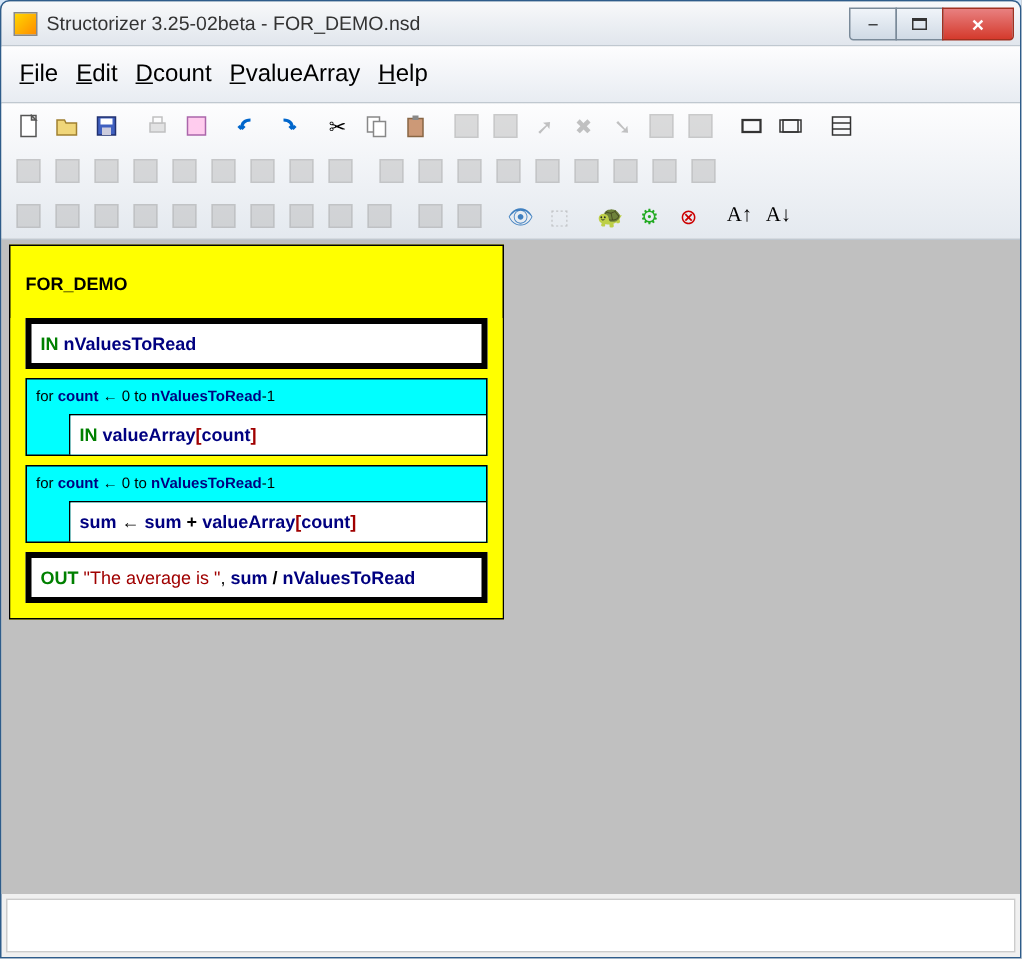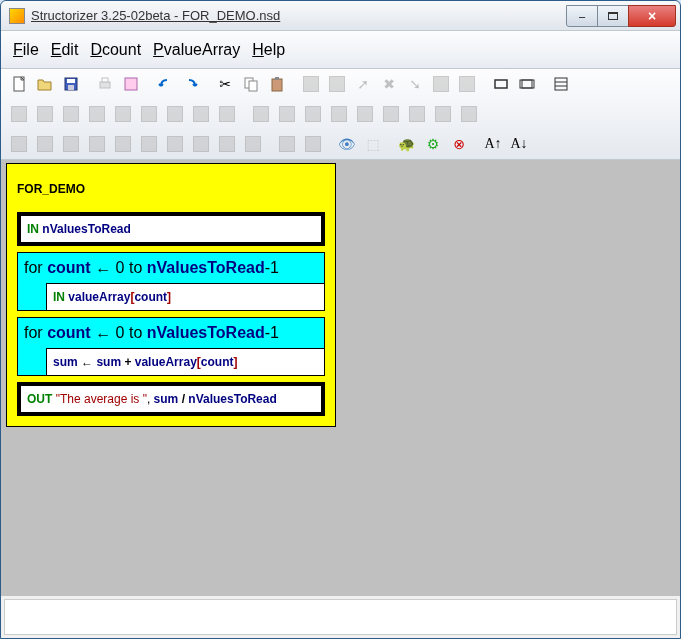--- a/index.html
+++ b/index.html
@@ -2,21 +2,21 @@
 <html><head>
   <meta charset="utf-8">
   <style>
     * { margin: 0; padding: 0; box-sizing: border-box; }
     body { font-family: "Segoe UI", Tahoma, sans-serif; font-size: 12px; background: #d4e5f7; width: 681px; height: 639px; overflow: hidden; }
     
     .window { width: 681px; height: 639px; border: 1px solid #2e5c8a; background: #f0f0f0; display: flex; flex-direction: column; border-radius: 6px 6px 0 0; }
     
     .titlebar { height: 30px; background: linear-gradient(to bottom, #f8f9fa, #e1e6ed); display: flex; align-items: center; padding-left: 8px; border-bottom: 1px solid #c0c8d0; border-radius: 6px 6px 0 0; }
     .titlebar-icon { width: 16px; height: 16px; background: linear-gradient(135deg, #ffd700, #ff8c00); border: 1px solid #888; margin-right: 6px; }
-    .titlebar-text { flex: 1; color: #333; font-size: 13px; text-decoration: underline; }
+    .titlebar-text { flex: 1; color: #333; font-size: 13px; }
     .window-controls { display: flex; height: 22px; margin-right: 4px; }
     .wc-btn { width: 32px; height: 22px; border: 1px solid #7a8a99; background: linear-gradient(to bottom, #f0f4f9, #d0dae5); display: flex; align-items: center; justify-content: center; font-size: 11px; margin-left: -1px; cursor: pointer; }
     .wc-btn.min { border-radius: 0 0 0 3px; }
     .wc-btn.close { background: linear-gradient(to bottom, #e88080, #d43a2c); color: white; border-radius: 0 0 3px 0; width: 48px; border-color: #a03020; font-size: 14px; font-weight: bold; }
     .wc-rect { width: 10px; height: 8px; border: 1px solid #333; border-top-width: 2px; }
     
     .menubar { height: 38px; background: linear-gradient(to bottom, #fdfdfe, #e8ecf2); display: flex; align-items: center; padding-left: 6px; border-bottom: 1px solid #c0c8d0; font-size: 16px; }
     .menu-item { padding: 2px 6px; cursor: pointer; }
     .menu-item u { text-decoration: underline; }
     
@@ -28,21 +28,21 @@
     .ico-box { width: 16px; height: 16px; background: #888; border: 1px solid #555; }
     .ico-box.dim { background: #bbb; border-color: #999; }
     
     .canvas { flex: 1; background: #c0c0c0; overflow: auto; position: relative; }
     
     .diagram { position: absolute; left: 5px; top: 3px; width: 330px; background: #ffff00; border: 1px solid #000; }
     .dg-title { padding: 18px 10px 16px; font-weight: bold; color: #000; font-size: 12px; }
     .dg-body { background: #ffff00; padding: 0 10px 10px; }
     .dg-row { background: #fff; border: 4px solid #000000; padding: 6px 6px; margin-bottom: 6px; font-size: 12px; }
     .dg-for { background: #00ffff; border: 1px solid #000; margin-bottom: 6px; }
-    .dg-for-head { padding: 6px 6px; font-size: 16px; }
+    .dg-for-head { padding: 6px 6px; font-size: 10px; }
     .dg-for-body { margin-left: 28px; border-left: 1px solid #000; border-top: 1px solid #000; }
     .dg-for-inner { background: #fff; padding: 6px 6px; font-size: 12px; }
     
     .kw { color: #008000; font-weight: bold; }
     .nm { color: #000080; font-weight: bold; }
     .op { color: #000; font-weight: bold; }
     .br { color: #a00000; font-weight: bold; }
     .num { color: #000; }
     .str { color: #a00000; }
     

